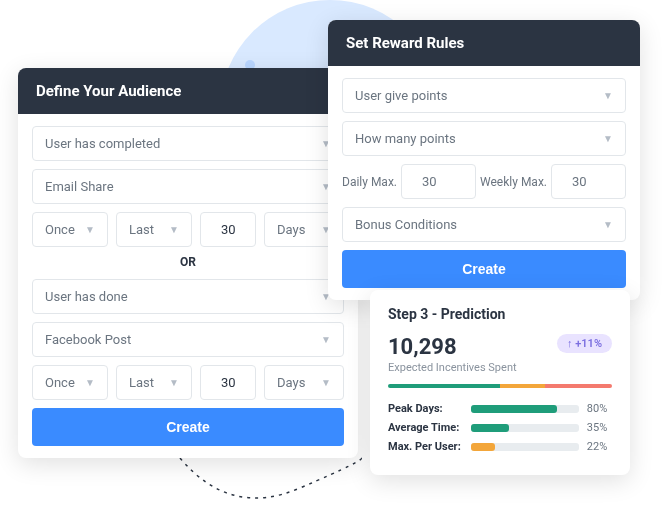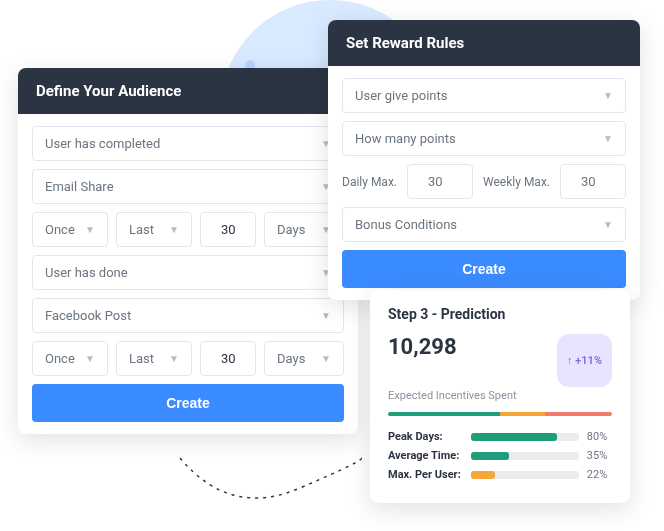--- a/index.html
+++ b/index.html
@@ -11,29 +11,29 @@
 .card-header { background: #2b3442; color: #fff; padding: 14px 18px; font-weight: 700; font-size: 15px; }
 .card-body { padding: 12px 14px; }
 .select { display: flex; align-items: center; justify-content: space-between; border: 1px solid #e2e6ea; border-radius: 4px; padding: 9px 12px; font-size: 13px; color: #6b7580; background: #fff; margin-bottom: 8px; cursor: pointer; text-align: right; }
 .select.compact { margin-bottom: 0; }
 .chev { color: #b4bcc6; font-size: 10px; }
 .row { display: flex; gap: 8px; margin-bottom: 8px; }
 .row .select { flex: 1; margin-bottom: 0; }
 .input { border: 1px solid #e2e6ea; border-radius: 4px; padding: 9px 20px; font-size: 13px; color: #2b3442; width: 56px; text-align: left; background: #fff; }
 .or { text-align: center; font-weight: 700; font-size: 12px; color: #2b3442; margin: 6px 0 10px; }
 .btn { background: #3a8bff; color: #fff; border: none; border-radius: 4px; padding: 11px; font-size: 14px; font-weight: 600; width: 100%; cursor: pointer; }
-.field-pair { display: flex; gap: 10px; margin-bottom: 8px; align-items: center; }
+.field-pair { display: flex; gap: 4px; margin-bottom: 8px; align-items: center; }
 .field-pair .lbl { font-size: 12px; color: #6b7580; white-space: nowrap; }
 .field-pair .input { flex: 1; width: auto; color: #6b7580; }
 
 .pred-card { position: absolute; background: #fff; border-radius: 8px; box-shadow: 0 6px 24px rgba(0,0,0,0.12); padding: 16px 18px; }
 .pred-title { font-weight: 700; font-size: 14px; color: #2b3442; margin-bottom: 12px; }
 .pred-row1 { display: flex; justify-content: space-between; align-items: flex-start; margin-bottom: 2px; }
 .pred-number { font-weight: 700; font-size: 22px; color: #2b3442; }
-.pred-badge { background: #e9e3ff; color: #7b6fe0; font-size: 11px; font-weight: 600; padding: 20px 10px; border-radius: 12px; }
+.pred-badge { background: #e9e3ff; color: #7b6fe0; font-size: 11px; font-weight: 600; padding: 3px 10px; border-radius: 12px; }
 .pred-sub { font-size: 11px; color: #8a939e; margin-bottom: 10px; }
 .bar-full { height: 4px; border-radius: 2px; display: flex; overflow: hidden; margin-bottom: 14px; }
 .seg { height: 100%; }
 .stat-row { display: flex; align-items: center; gap: 3px; margin-bottom: 6px; font-size: 11px; }
 .stat-label { color: #2b3442; font-weight: 700; width: 80px; }
 .stat-track { flex: 1; height: 8px; background: #e8ecef; border-radius: 3px; position: relative; }
 .stat-fill { height: 100%; border-radius: 3px; }
 .stat-val { color: #6b7580; width: 30px; text-align: center; }
 .dotted-path { position: absolute; pointer-events: none; }
 </style>
@@ -88,20 +88,21 @@
       <div class="select compact" style="flex:0 0 76px;">
         <span>Last</span>
         <span class="chev">▼</span>
       </div>
       <div class="input">30</div>
       <div class="select compact">
         <span>Days</span>
         <span class="chev">▼</span>
       </div>
     </div>
+    <div class="or">OR</div>
     <div class="select">
       <span>User has done</span>
       <span class="chev">▼</span>
     </div>
     <div class="select">
       <span>Facebook Post</span>
       <span class="chev">▼</span>
     </div>
     <div class="row">
       <div class="select compact" style="flex:0 0 76px;">

